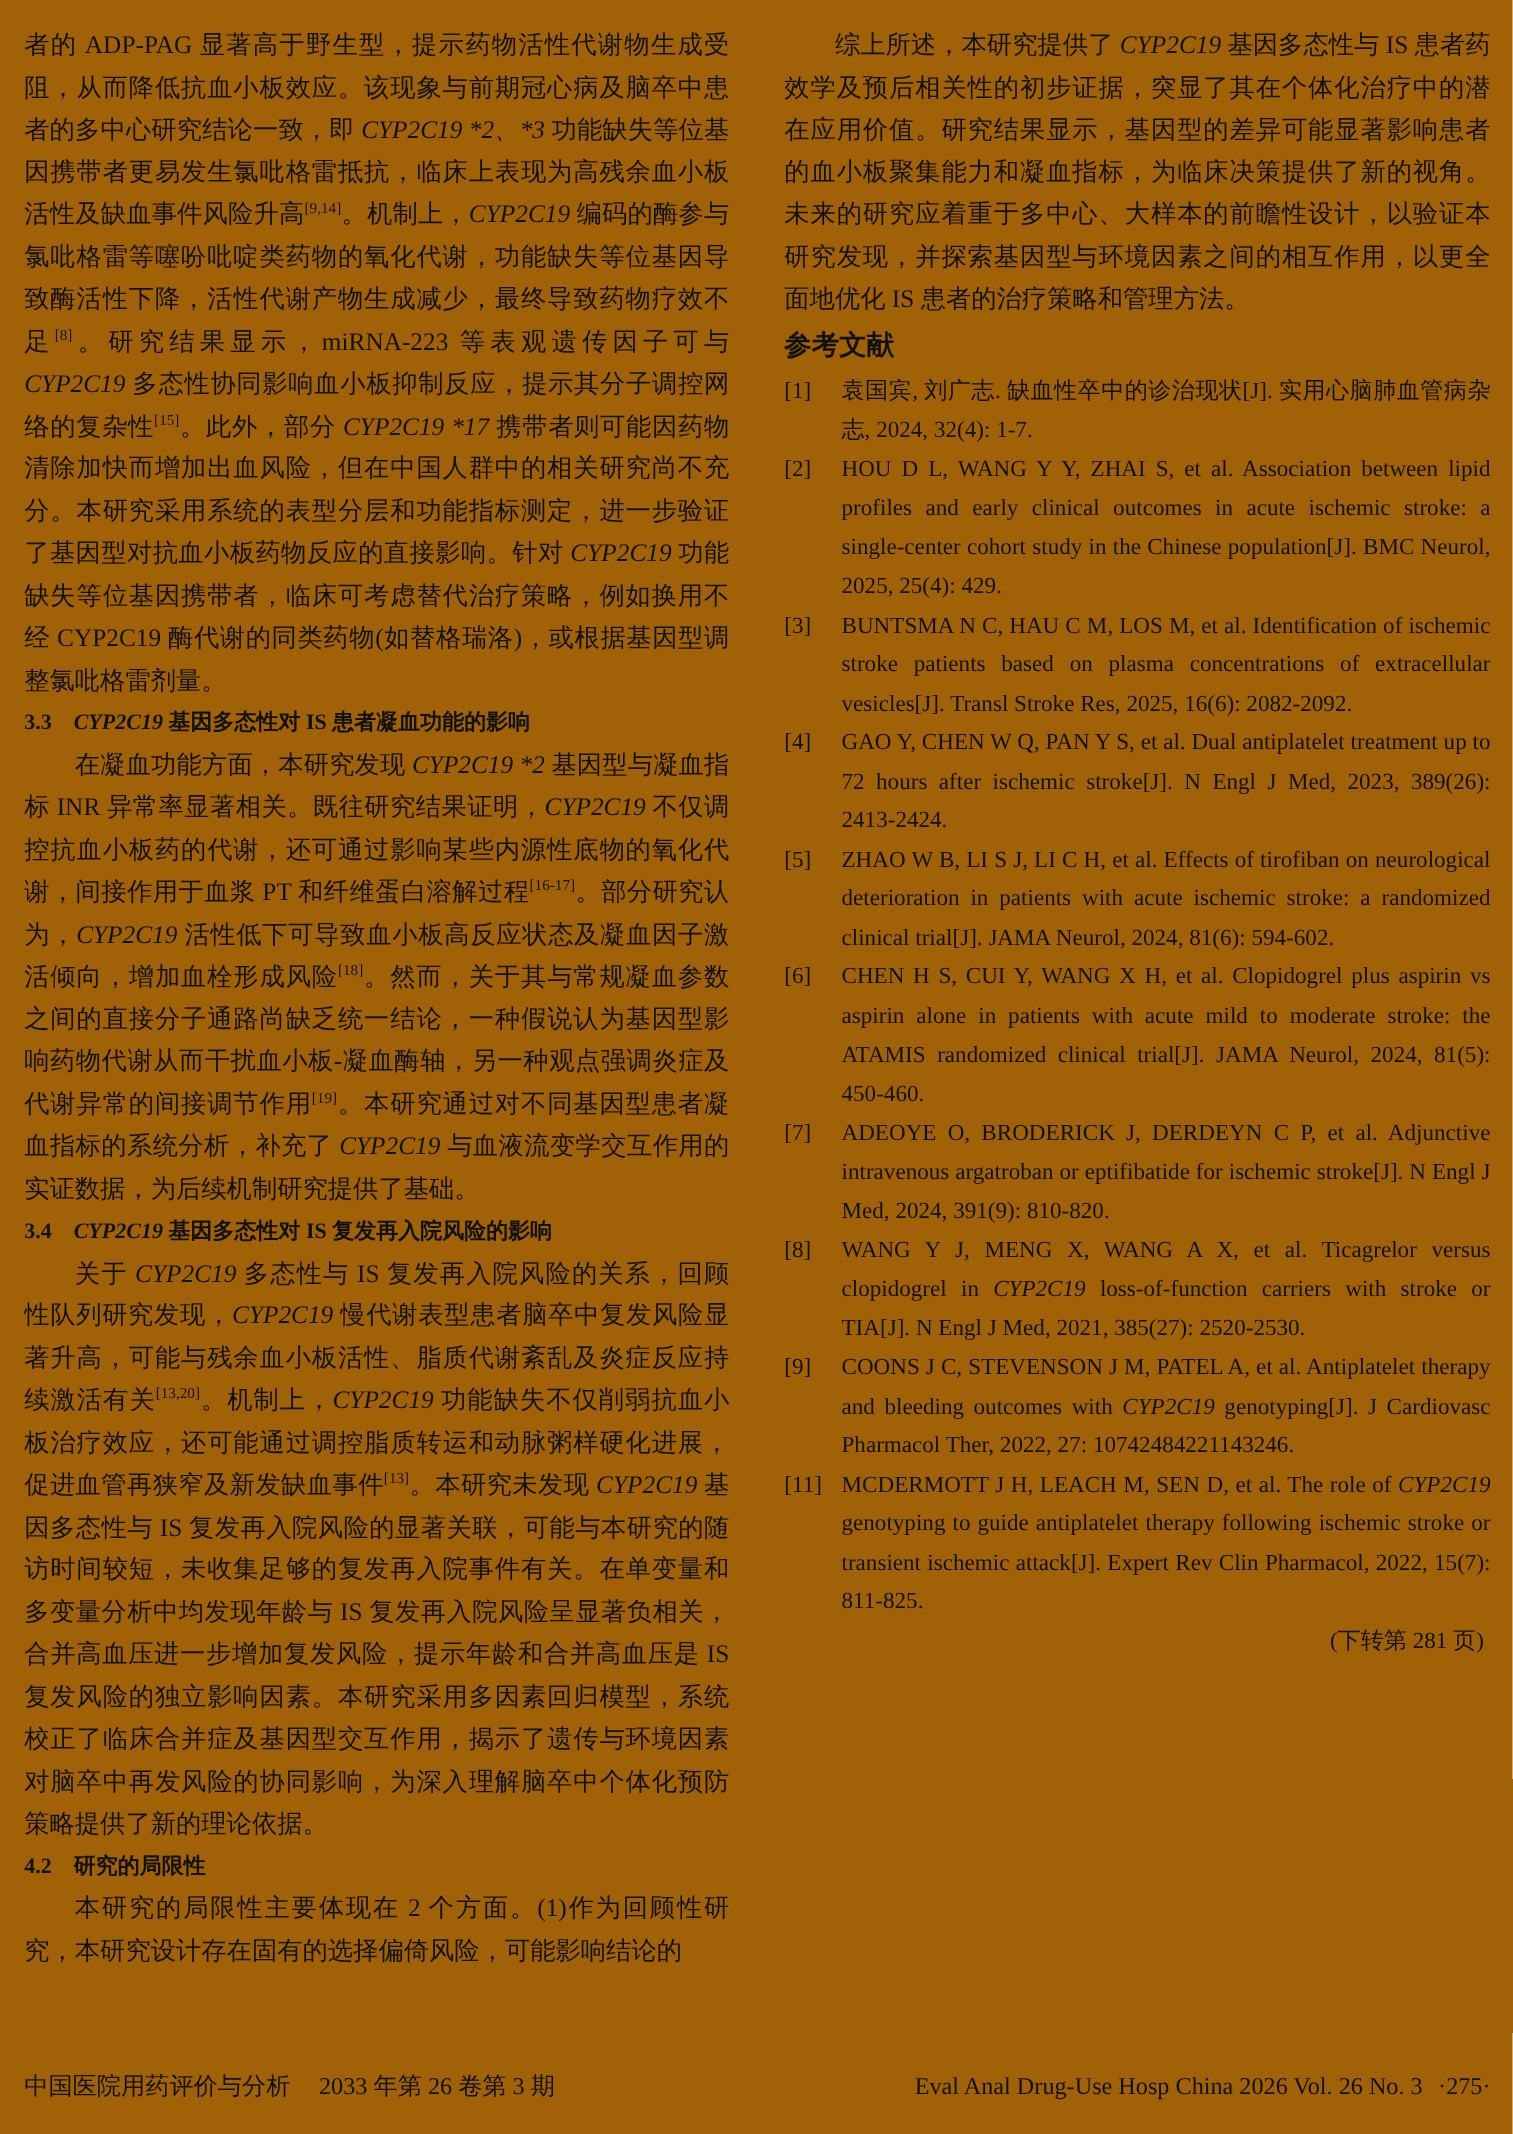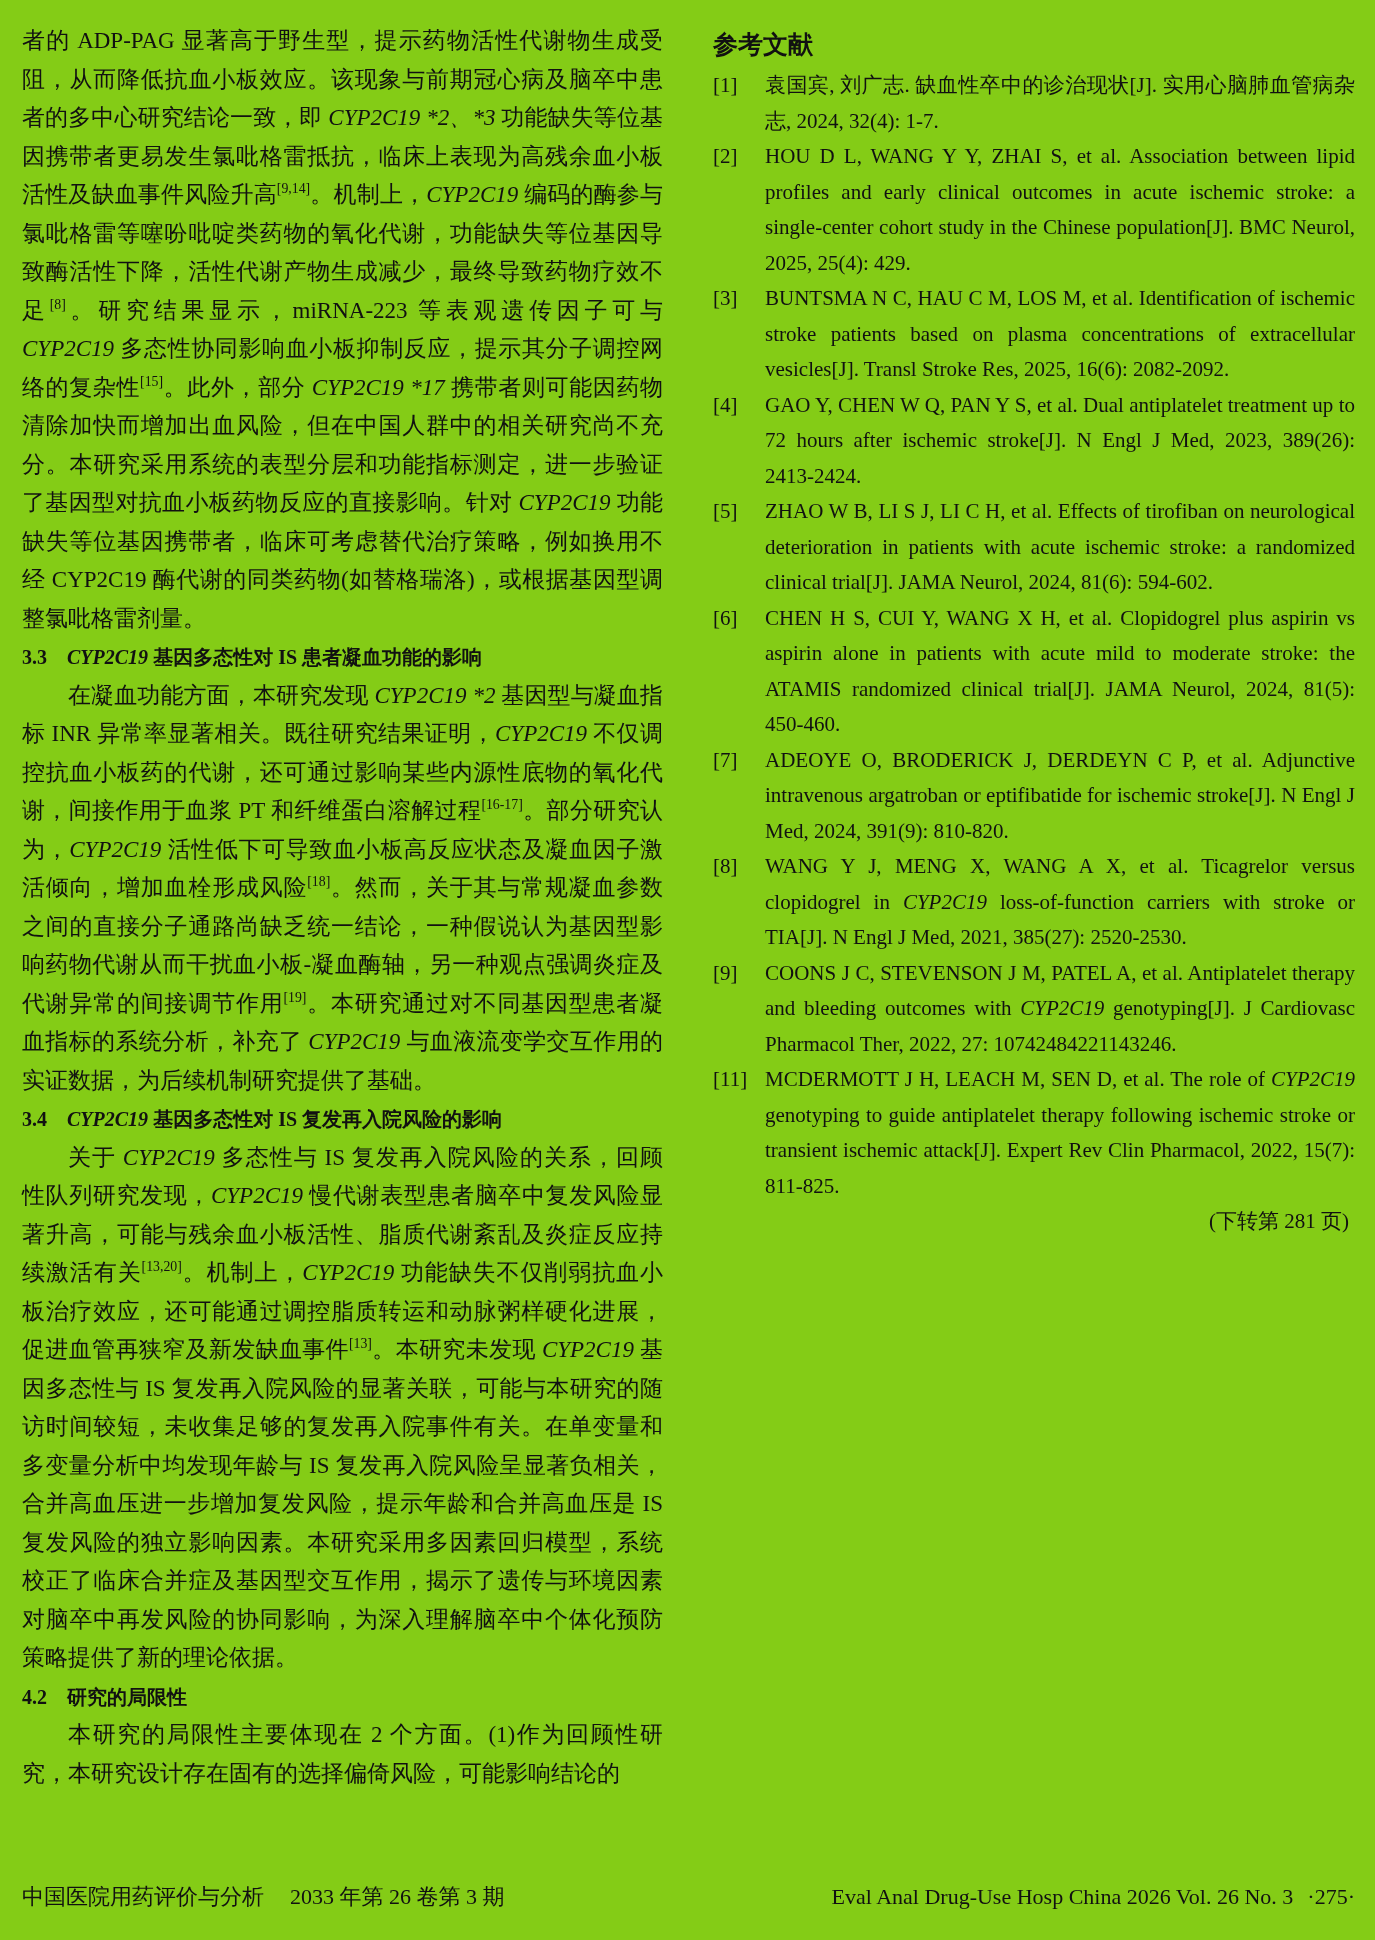--- a/index.html
+++ b/index.html
@@ -1,21 +1,21 @@
 <!DOCTYPE html>
 <html><head>
 <meta charset="utf-8">
 <style>
   html, body { margin: 0; padding: 0; background: #e8e8e8; }
   .page {
     position: relative;
     width: 1375px;
     height: 1940px;
     margin: 0 auto;
-    background: #84cc16;
+    background: #a16207;
     color: #111111;
     font-family: "Liberation Serif", "DejaVu Serif", serif;
     overflow: hidden;
   }
   .columns {
     position: absolute;
     left: 22px;
     top: 22px;
     right: 20px;
     display: flex;
@@ -109,20 +109,21 @@
 
       <p class="body-para indent"><span>关于 </span><span class="seg-i">CYP2C19</span><span> 多态性与 IS 复发再入院风险的关系，回顾性队列研究发现，</span><span class="seg-i">CYP2C19</span><span> 慢代谢表型患者脑卒中复发风险显著升高，可能与残余血小板活性、脂质代谢紊乱及炎症反应持续激活有关</span><sup>[13,20]</sup><span>。机制上，</span><span class="seg-i">CYP2C19</span><span> 功能缺失不仅削弱抗血小板治疗效应，还可能通过调控脂质转运和动脉粥样硬化进展，促进血管再狭窄及新发缺血事件</span><sup>[13]</sup><span>。本研究未发现 </span><span class="seg-i">CYP2C19</span><span> 基因多态性与 IS 复发再入院风险的显著关联，可能与本研究的随访时间较短，未收集足够的复发再入院事件有关。在单变量和多变量分析中均发现年龄与 IS 复发再入院风险呈显著负相关，合并高血压进一步增加复发风险，提示年龄和合并高血压是 IS 复发风险的独立影响因素。本研究采用多因素回归模型，系统校正了临床合并症及基因型交互作用，揭示了遗传与环境因素对脑卒中再发风险的协同影响，为深入理解脑卒中个体化预防策略提供了新的理论依据。</span></p>
 
       <h3 class="sec-heading"><span class="seg-b">4.2</span><span class="seg-b">　研究的局限性</span></h3>
 
       <p class="body-para indent"><span>本研究的局限性主要体现在 2 个方面。(1)作为回顾性研究，本研究设计存在固有的选择偏倚风险，可能影响结论的</span></p>
     </div>
 
     <div class="col right">
 
+      <p class="body-para indent"><span>综上所述，本研究提供了 </span><span class="seg-i">CYP2C19</span><span> 基因多态性与 IS 患者药效学及预后相关性的初步证据，突显了其在个体化治疗中的潜在应用价值。研究结果显示，基因型的差异可能显著影响患者的血小板聚集能力和凝血指标，为临床决策提供了新的视角。未来的研究应着重于多中心、大样本的前瞻性设计，以验证本研究发现，并探索基因型与环境因素之间的相互作用，以更全面地优化 IS 患者的治疗策略和管理方法。</span></p>
 
       <h2 class="refs-heading">参考文献</h2>
 
       <div class="refs">
           <div class="ref-row">
             <span class="ref-label">[1]</span>
             <span class="ref-text"><span>袁国宾, 刘广志. 缺血性卒中的诊治现状[J]. 实用心脑肺血管病杂志, 2024, 32(4): 1-7.</span></span>
           </div>
           <div class="ref-row">
             <span class="ref-label">[2]</span>

